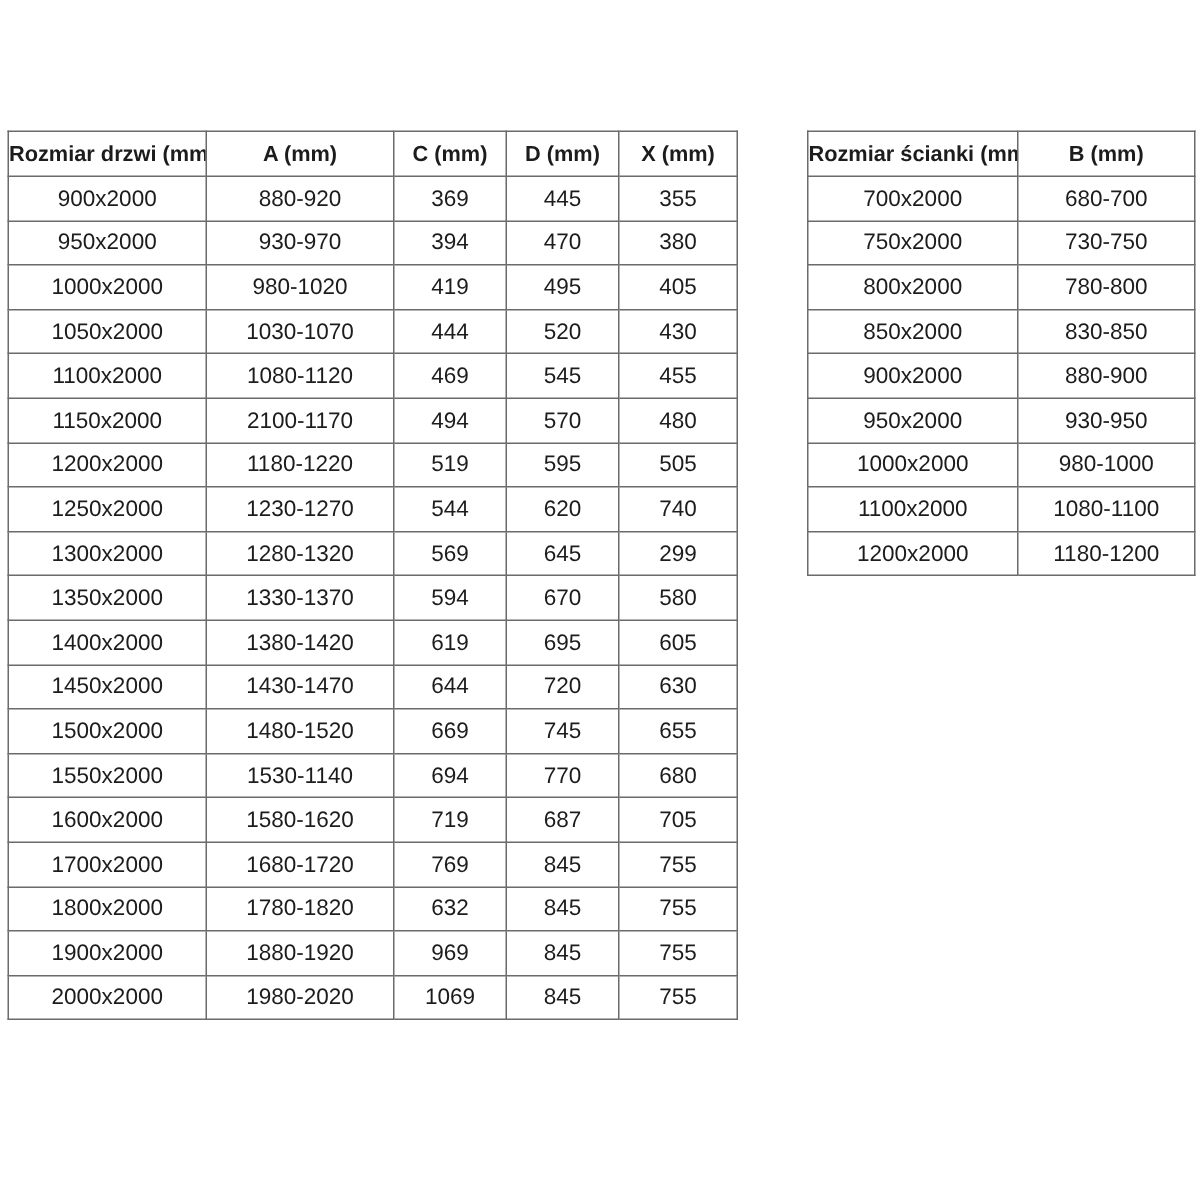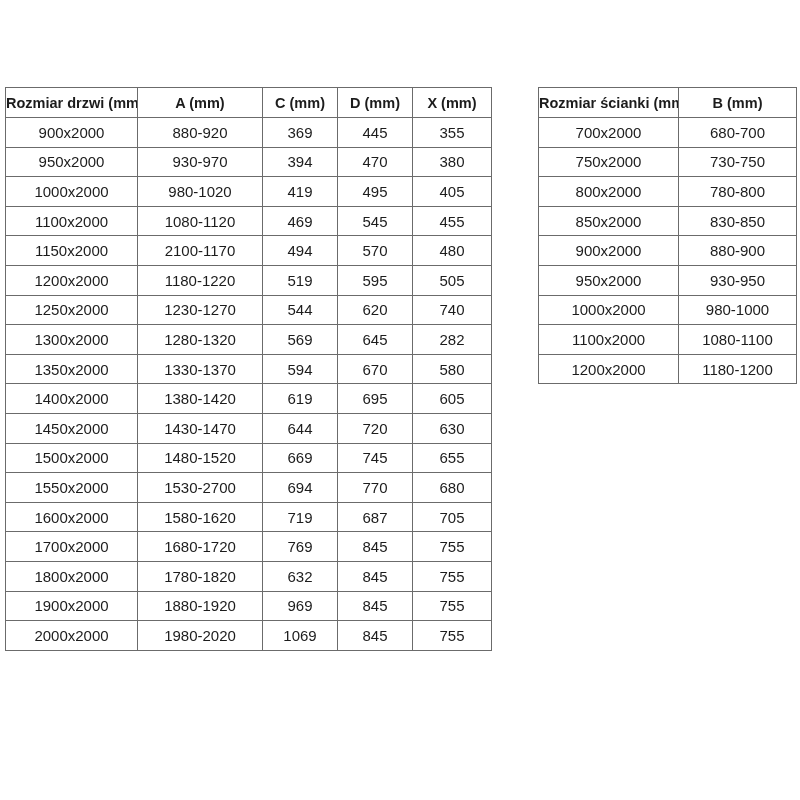--- a/index.html
+++ b/index.html
@@ -85,20 +85,27 @@
           <td>380</td>
         </tr>
         <tr>
           <td>1000x2000</td>
           <td>980-1020</td>
           <td>419</td>
           <td>495</td>
           <td>405</td>
         </tr>
         <tr>
+          <td>1050x2000</td>
+          <td>1030-1070</td>
+          <td>444</td>
+          <td>520</td>
+          <td>430</td>
+        </tr>
+        <tr>
           <td>1100x2000</td>
           <td>1080-1120</td>
           <td>469</td>
           <td>545</td>
           <td>455</td>
         </tr>
         <tr>
           <td>1150x2000</td>
           <td>2100-1170</td>
           <td>494</td>
@@ -117,21 +124,21 @@
           <td>1230-1270</td>
           <td>544</td>
           <td>620</td>
           <td>740</td>
         </tr>
         <tr>
           <td>1300x2000</td>
           <td>1280-1320</td>
           <td>569</td>
           <td>645</td>
-          <td>282</td>
+          <td>299</td>
         </tr>
         <tr>
           <td>1350x2000</td>
           <td>1330-1370</td>
           <td>594</td>
           <td>670</td>
           <td>580</td>
         </tr>
         <tr>
           <td>1400x2000</td>
@@ -149,21 +156,21 @@
         </tr>
         <tr>
           <td>1500x2000</td>
           <td>1480-1520</td>
           <td>669</td>
           <td>745</td>
           <td>655</td>
         </tr>
         <tr>
           <td>1550x2000</td>
-          <td>1530-2700</td>
+          <td>1530-1140</td>
           <td>694</td>
           <td>770</td>
           <td>680</td>
         </tr>
         <tr>
           <td>1600x2000</td>
           <td>1580-1620</td>
           <td>719</td>
           <td>687</td>
           <td>705</td>

